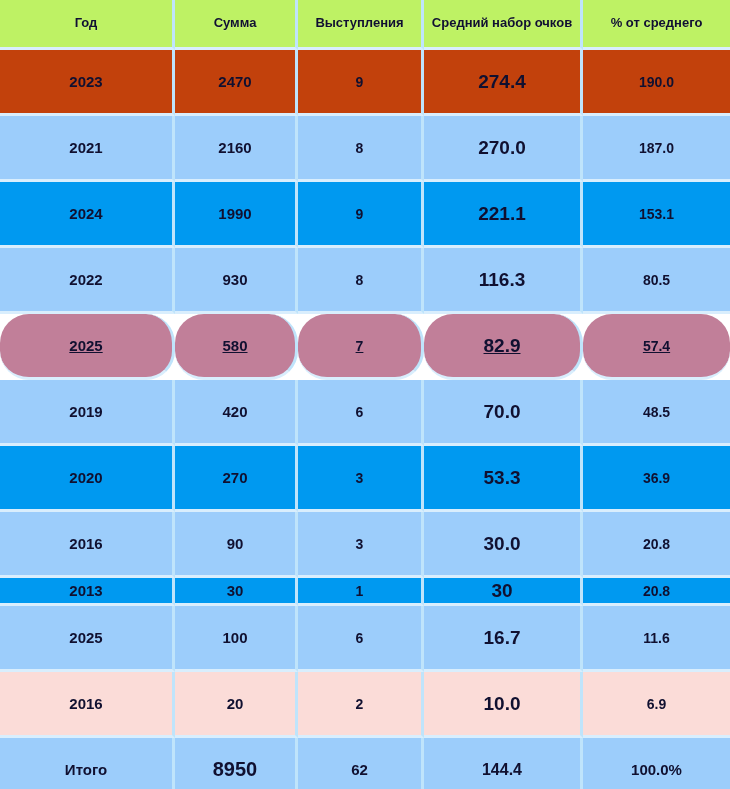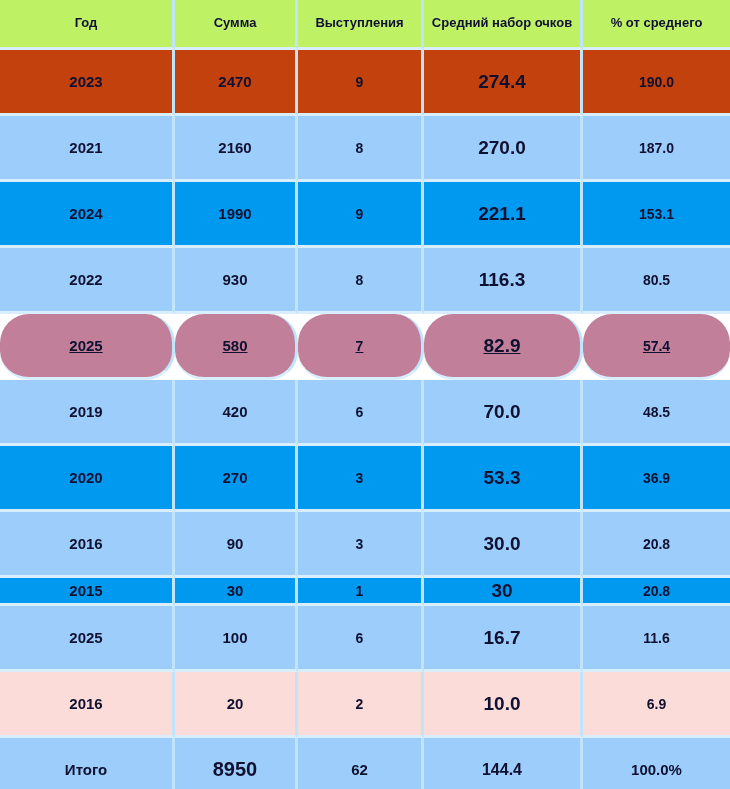--- a/index.html
+++ b/index.html
@@ -155,21 +155,21 @@
         <td class="cell-pct">36.9</td>
       </tr>
       <tr class="row-lblue h-66">
         <td class="cell-year">2016</td>
         <td class="cell-sum">90</td>
         <td class="cell-perf">3</td>
         <td class="cell-avg">30.0</td>
         <td class="cell-pct">20.8</td>
       </tr>
       <tr class="row-bblue h-28">
-        <td class="cell-year">2015</td>
+        <td class="cell-year">2013</td>
         <td class="cell-sum">30</td>
         <td class="cell-perf">1</td>
         <td class="cell-avg">30</td>
         <td class="cell-pct">20.8</td>
       </tr>
       <tr class="row-lblue h-66">
         <td class="cell-year">2025</td>
         <td class="cell-sum">100</td>
         <td class="cell-perf">6</td>
         <td class="cell-avg">16.7</td>

